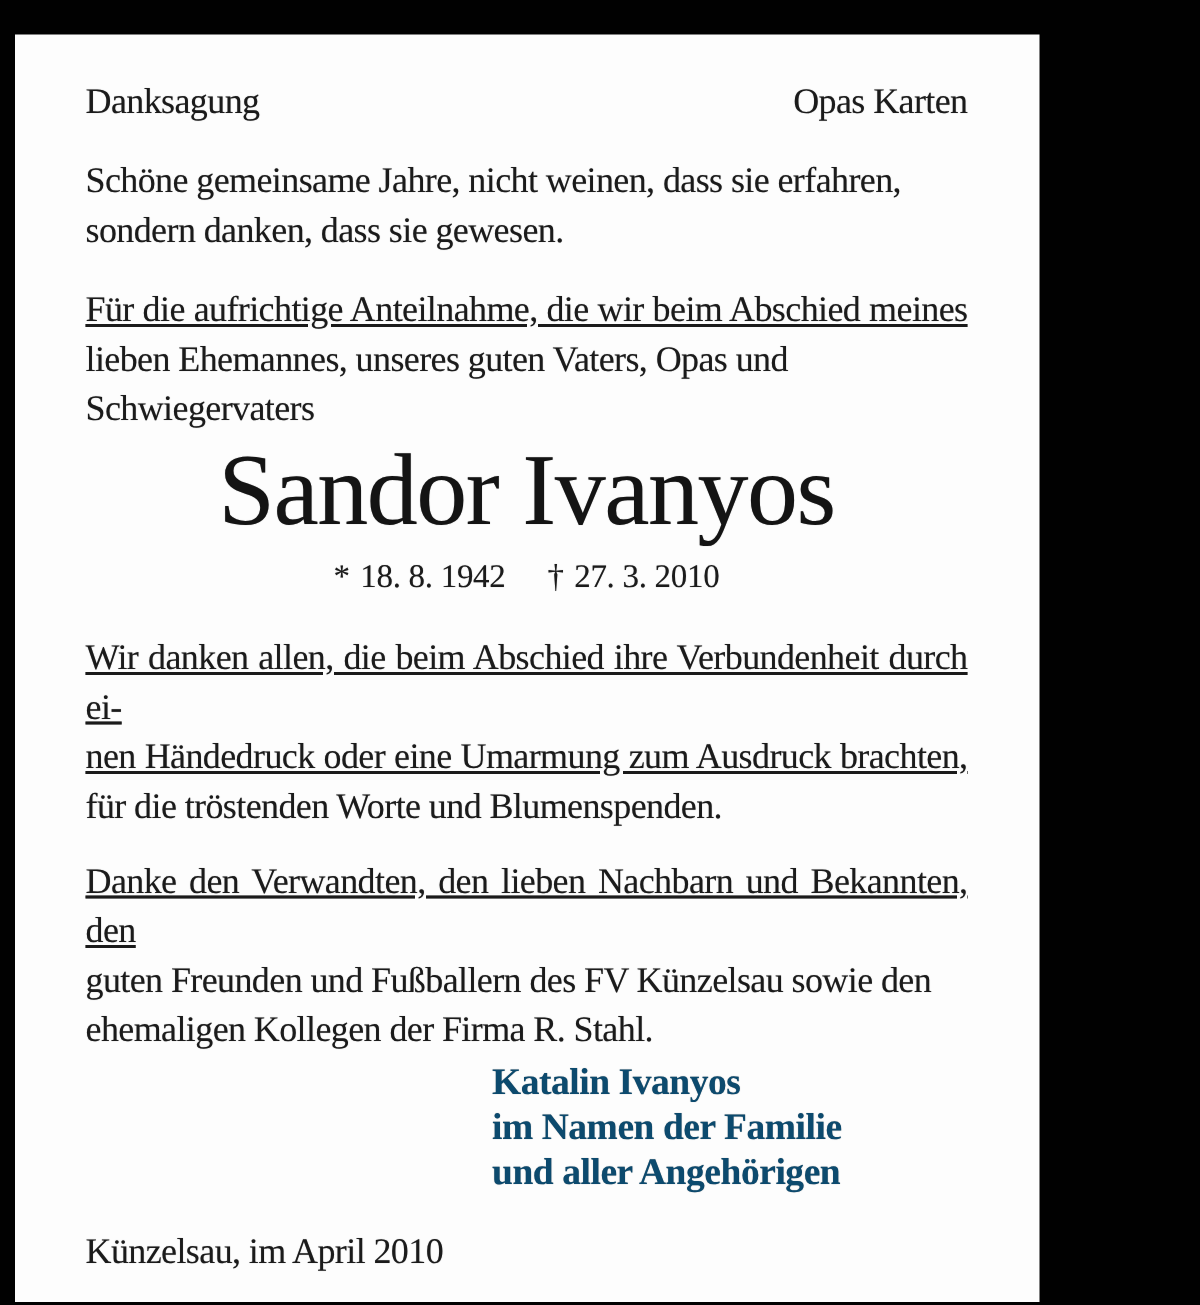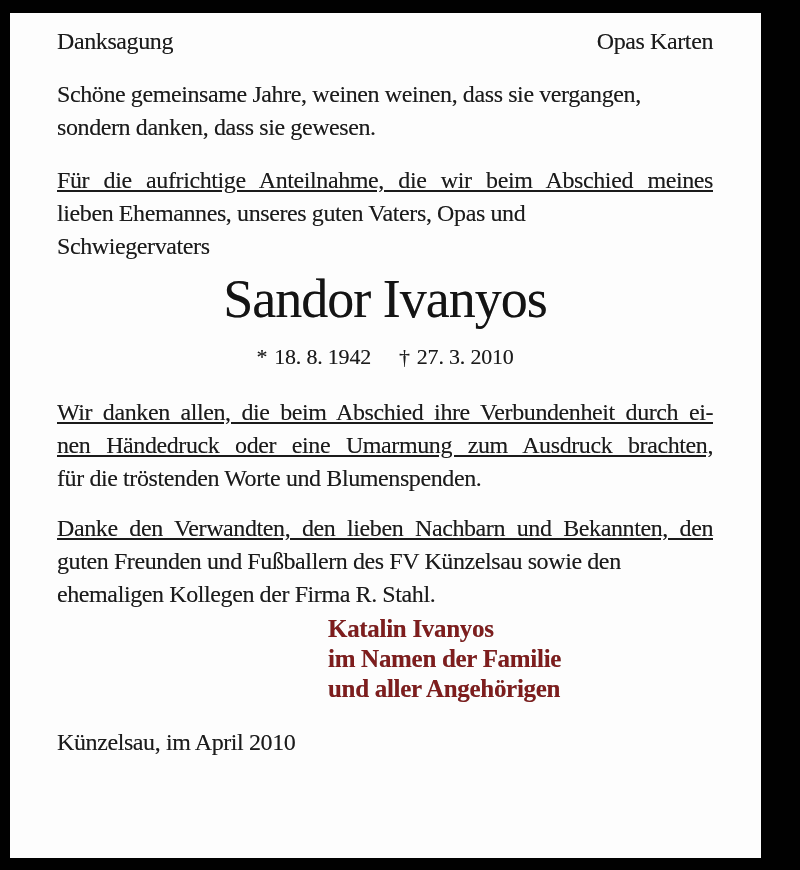--- a/index.html
+++ b/index.html
@@ -16,25 +16,25 @@
     position: absolute;
     inset: 0;
     width: 800px;
     height: 870px;
     background: #010101;
   }
 
   .page {
     position: absolute;
     left: 10px;
-    top: 13px;
-    width: 751px;
+    top: 23px;
+    width: 683px;
     height: 845px;
     background: #fdfdfd;
-    padding: 12px 48px 0 47px;
+    padding: 29px 48px 0 47px;
     font-family: "Liberation Serif", "DejaVu Serif", serif;
     color: #1b1b1b;
     font-size: 24px;
     letter-spacing: -0.4px;
     text-shadow: 0 0 0.6px rgba(25,25,25,0.45);
   }
 
   .header-row {
     display: flex;
     justify-content: space-between;
@@ -48,21 +48,21 @@
     text-align: justify;
     text-align-last: justify;
     text-decoration: underline;
   }
 
   .para[data-paragraph="3"] { margin-top: 21px; }
   .para[data-paragraph="4"] { margin-top: 17px; }
 
   .name {
     margin-top: 4px;
-    font-size: 54px;
+    font-size: 68px;
     font-weight: normal;
     letter-spacing: -1px;
     line-height: 64px;
     text-align: center;
     color: #141414;
   }
 
   .dates {
     margin-top: 8px;
     font-size: 22px;
@@ -73,41 +73,41 @@
   .dates .sym { margin-right: 7px; }
   .dates .death { margin-left: 28px; }
 
   .signature {
     margin-top: 3px;
     margin-left: 271px;
     font-weight: bold;
     font-size: 25px;
     line-height: 30px;
     letter-spacing: -0.3px;
-    color: #7f1d1d;
+    color: #0c4a6e;
   }
 
   .dateline {
     margin-top: 22px;
     line-height: 33px;
   }
 </style>
 </head>
 <body>
 
 <div class="frame">
   <div class="page">
 
     <div class="header-row">
       <span>Danksagung</span>
       <span>Opas Karten</span>
     </div>
 
     <div class="para" data-paragraph="0">
-        <div class="line">Schöne gemeinsame Jahre, weinen weinen, dass sie vergangen,</div>
+        <div class="line">Schöne gemeinsame Jahre, nicht weinen, dass sie erfahren,</div>
         <div class="line">sondern danken, dass sie gewesen.</div>
       </div>
 
     <div class="para" data-paragraph="1">
         <div class="line just">Für die aufrichtige Anteilnahme, die wir beim Abschied meines</div>
         <div class="line">lieben Ehemannes, unseres guten Vaters, Opas und</div>
         <div class="line">Schwiegervaters</div>
       </div>
 
     <h1 class="name">Sandor Ivanyos</h1>

